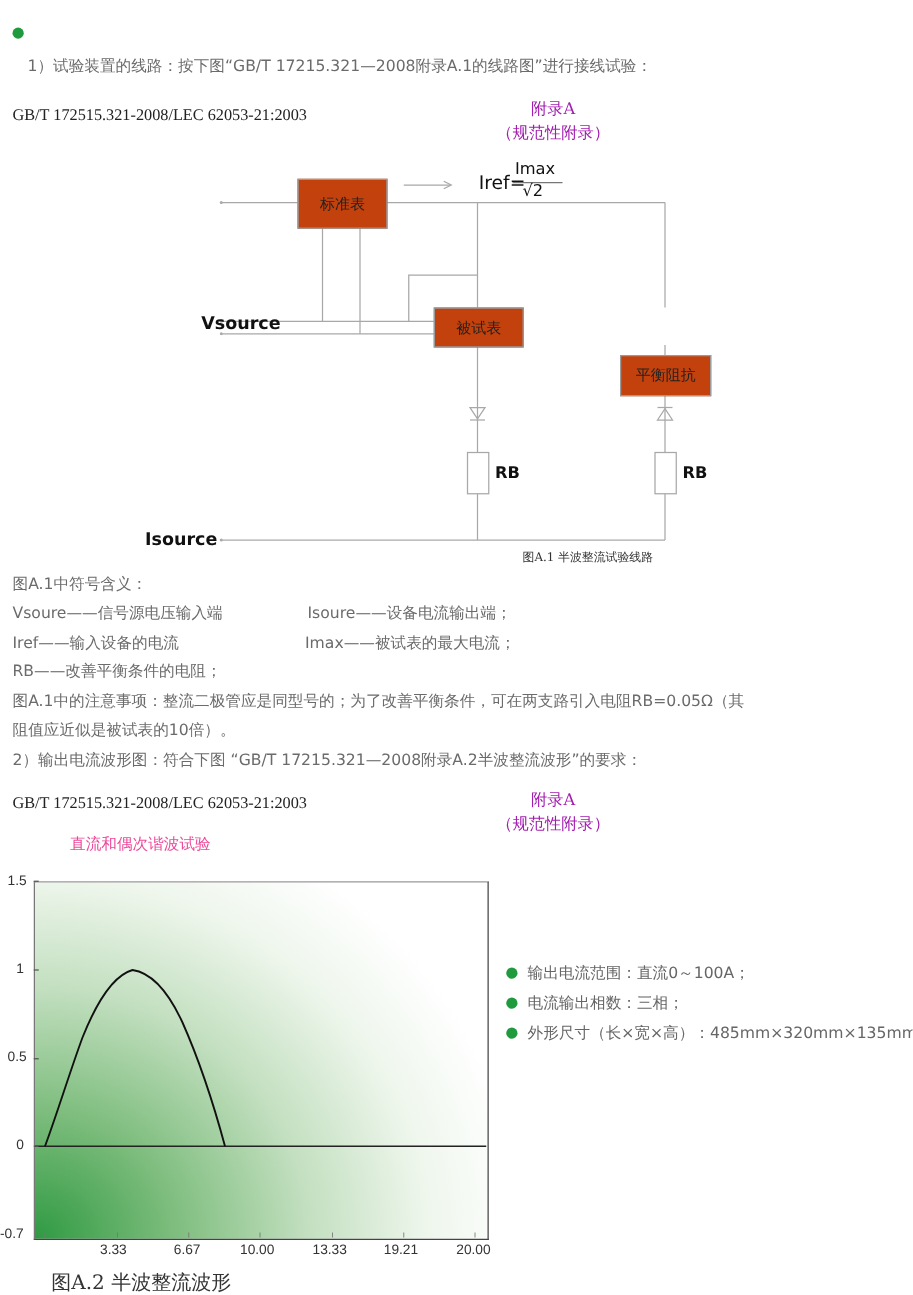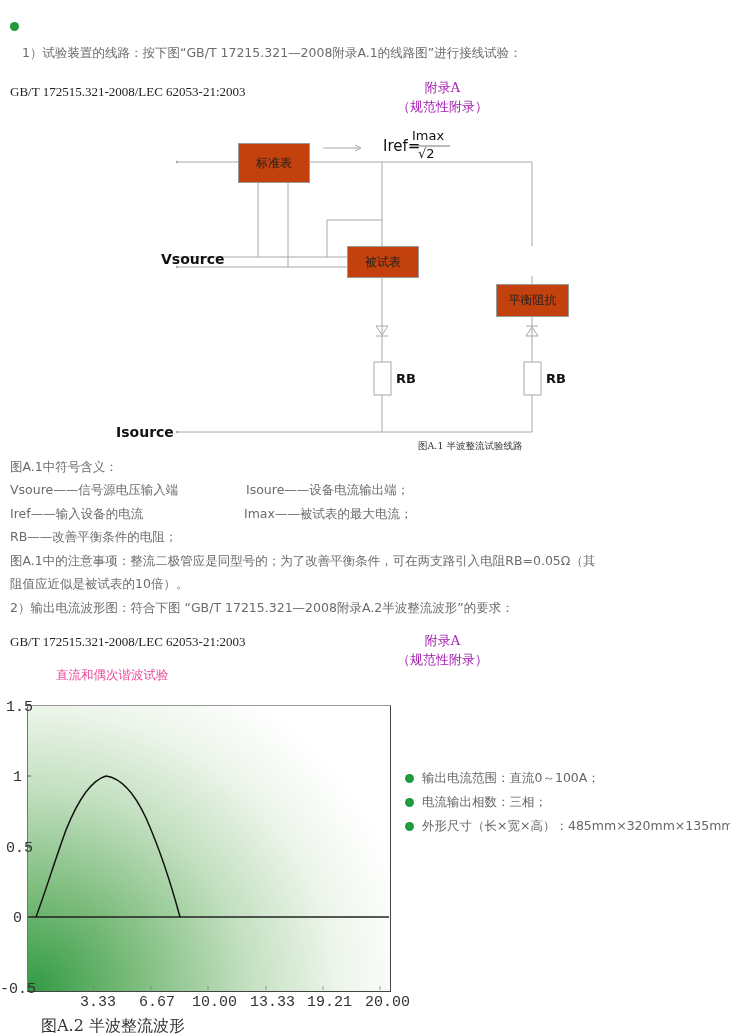--- a/index.html
+++ b/index.html
@@ -6,21 +6,21 @@
   body { width: 730px; height: 1036px; position: relative; overflow: hidden;
          font-family: "DejaVu Sans", "Liberation Sans", sans-serif; color: #666; }
   .abs { position: absolute; }
   .line-text { font-size: 12.5px; color: #6b6b6b; white-space: nowrap; }
   .bullet { width: 9px; height: 9px; border-radius: 50%; background: #1f9a3c; display: inline-block; }
   .serif-title { font-family: "Liberation Serif", "DejaVu Serif", serif; font-size: 13px; color: #222; white-space: nowrap; }
   .appendix { font-family: "DejaVu Serif", "Liberation Serif", serif; font-size: 13px; color: #a21caf; text-align: center; line-height: 19px; white-space: nowrap; }
   .diagram-label { font-family: "DejaVu Sans", sans-serif; color: #111; white-space: nowrap; }
   .box { position: absolute; border: 1px solid #9a9a9a; background: #c2410c; display: flex; align-items: center; justify-content: center; font-size: 12px; color: #222; }
   .caption { font-family: "DejaVu Serif", "Liberation Serif", serif; font-size: 9.5px; color: #333; white-space: nowrap; }
-  .tick-label { font-family: Liberation Mono, monospace; font-size: 15px; color: #333; white-space: nowrap; }
+  .tick-label { font-family: Liberation Sans, sans-serif; font-size: 11px; color: #333; white-space: nowrap; }
   .spec-item { display: flex; align-items: center; gap: 8px; font-size: 12.5px; color: #666; white-space: nowrap; height: 24px; }
 </style>
 </head>
 <body>
 
 <div class="abs line-text" style="left:10px; top:20px;">
   <span class="bullet" style="margin-right:8px; vertical-align:1px;"></span>
 </div>
 <div class="abs line-text" style="left:22px; top:45px;">1）试验装置的线路：按下图“GB/T 17215.321—2008附录A.1的线路图”进行接线试验：</div>
 
@@ -135,21 +135,21 @@
       <line x1="266" y1="290" x2="266" y2="286"></line>
       <line x1="323" y1="290" x2="323" y2="286"></line>
       <line x1="380" y1="290" x2="380" y2="286"></line>
   </g>
 </svg>
 
 <div class="abs tick-label" style="left:6px; top:699px;">1.5</div>
 <div class="abs tick-label" style="left:13px; top:769px;">1</div>
 <div class="abs tick-label" style="left:6px; top:840px;">0.5</div>
 <div class="abs tick-label" style="left:13px; top:910px;">0</div>
-<div class="abs tick-label" style="left:0px; top:981px;">-0.5</div>
+<div class="abs tick-label" style="left:0px; top:981px;">-0.7</div>
 
 <div class="abs tick-label" style="left:25px; top:1054px;">0.00</div>
 <div class="abs tick-label" style="left:80px; top:994px;">3.33</div>
 <div class="abs tick-label" style="left:139px; top:994px;">6.67</div>
 <div class="abs tick-label" style="left:192px; top:994px;">10.00</div>
 <div class="abs tick-label" style="left:250px; top:994px;">13.33</div>
 <div class="abs tick-label" style="left:307px; top:994px;">19.21</div>
 <div class="abs tick-label" style="left:365px; top:994px;">20.00</div>
 
 <div class="abs caption" style="left:41px; top:1016px; font-size:16px;">图A.2 半波整流波形</div>

